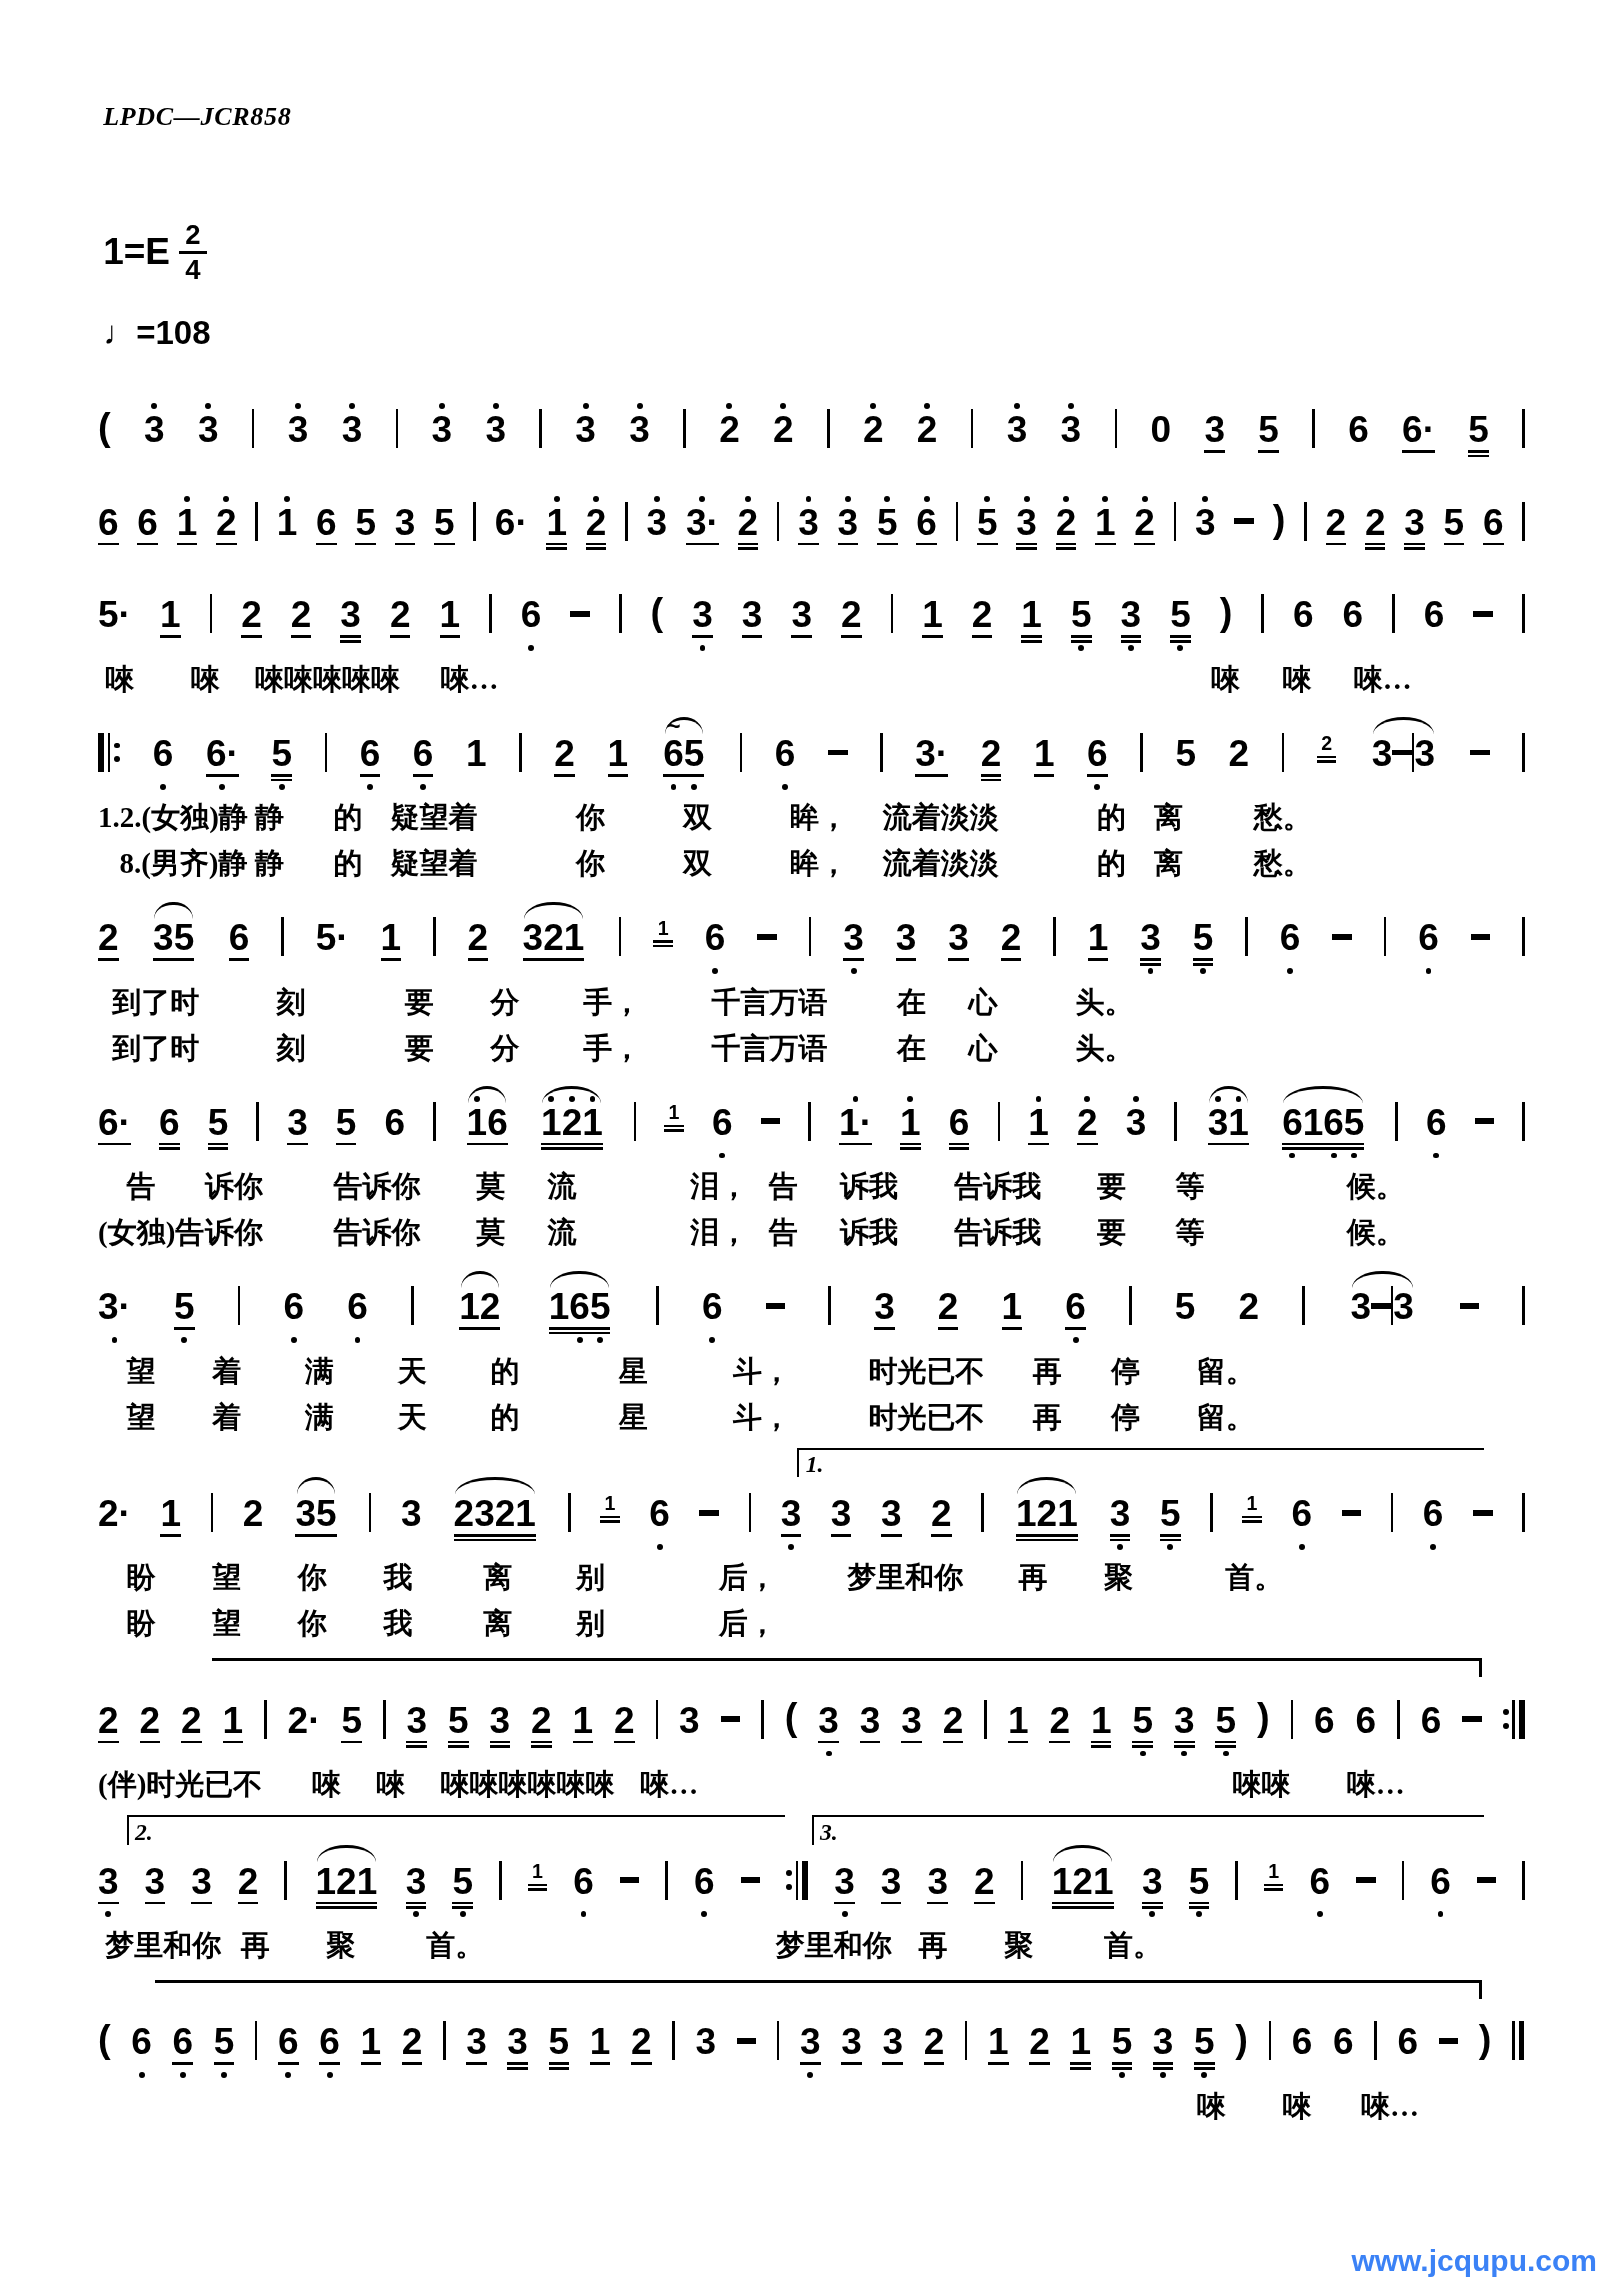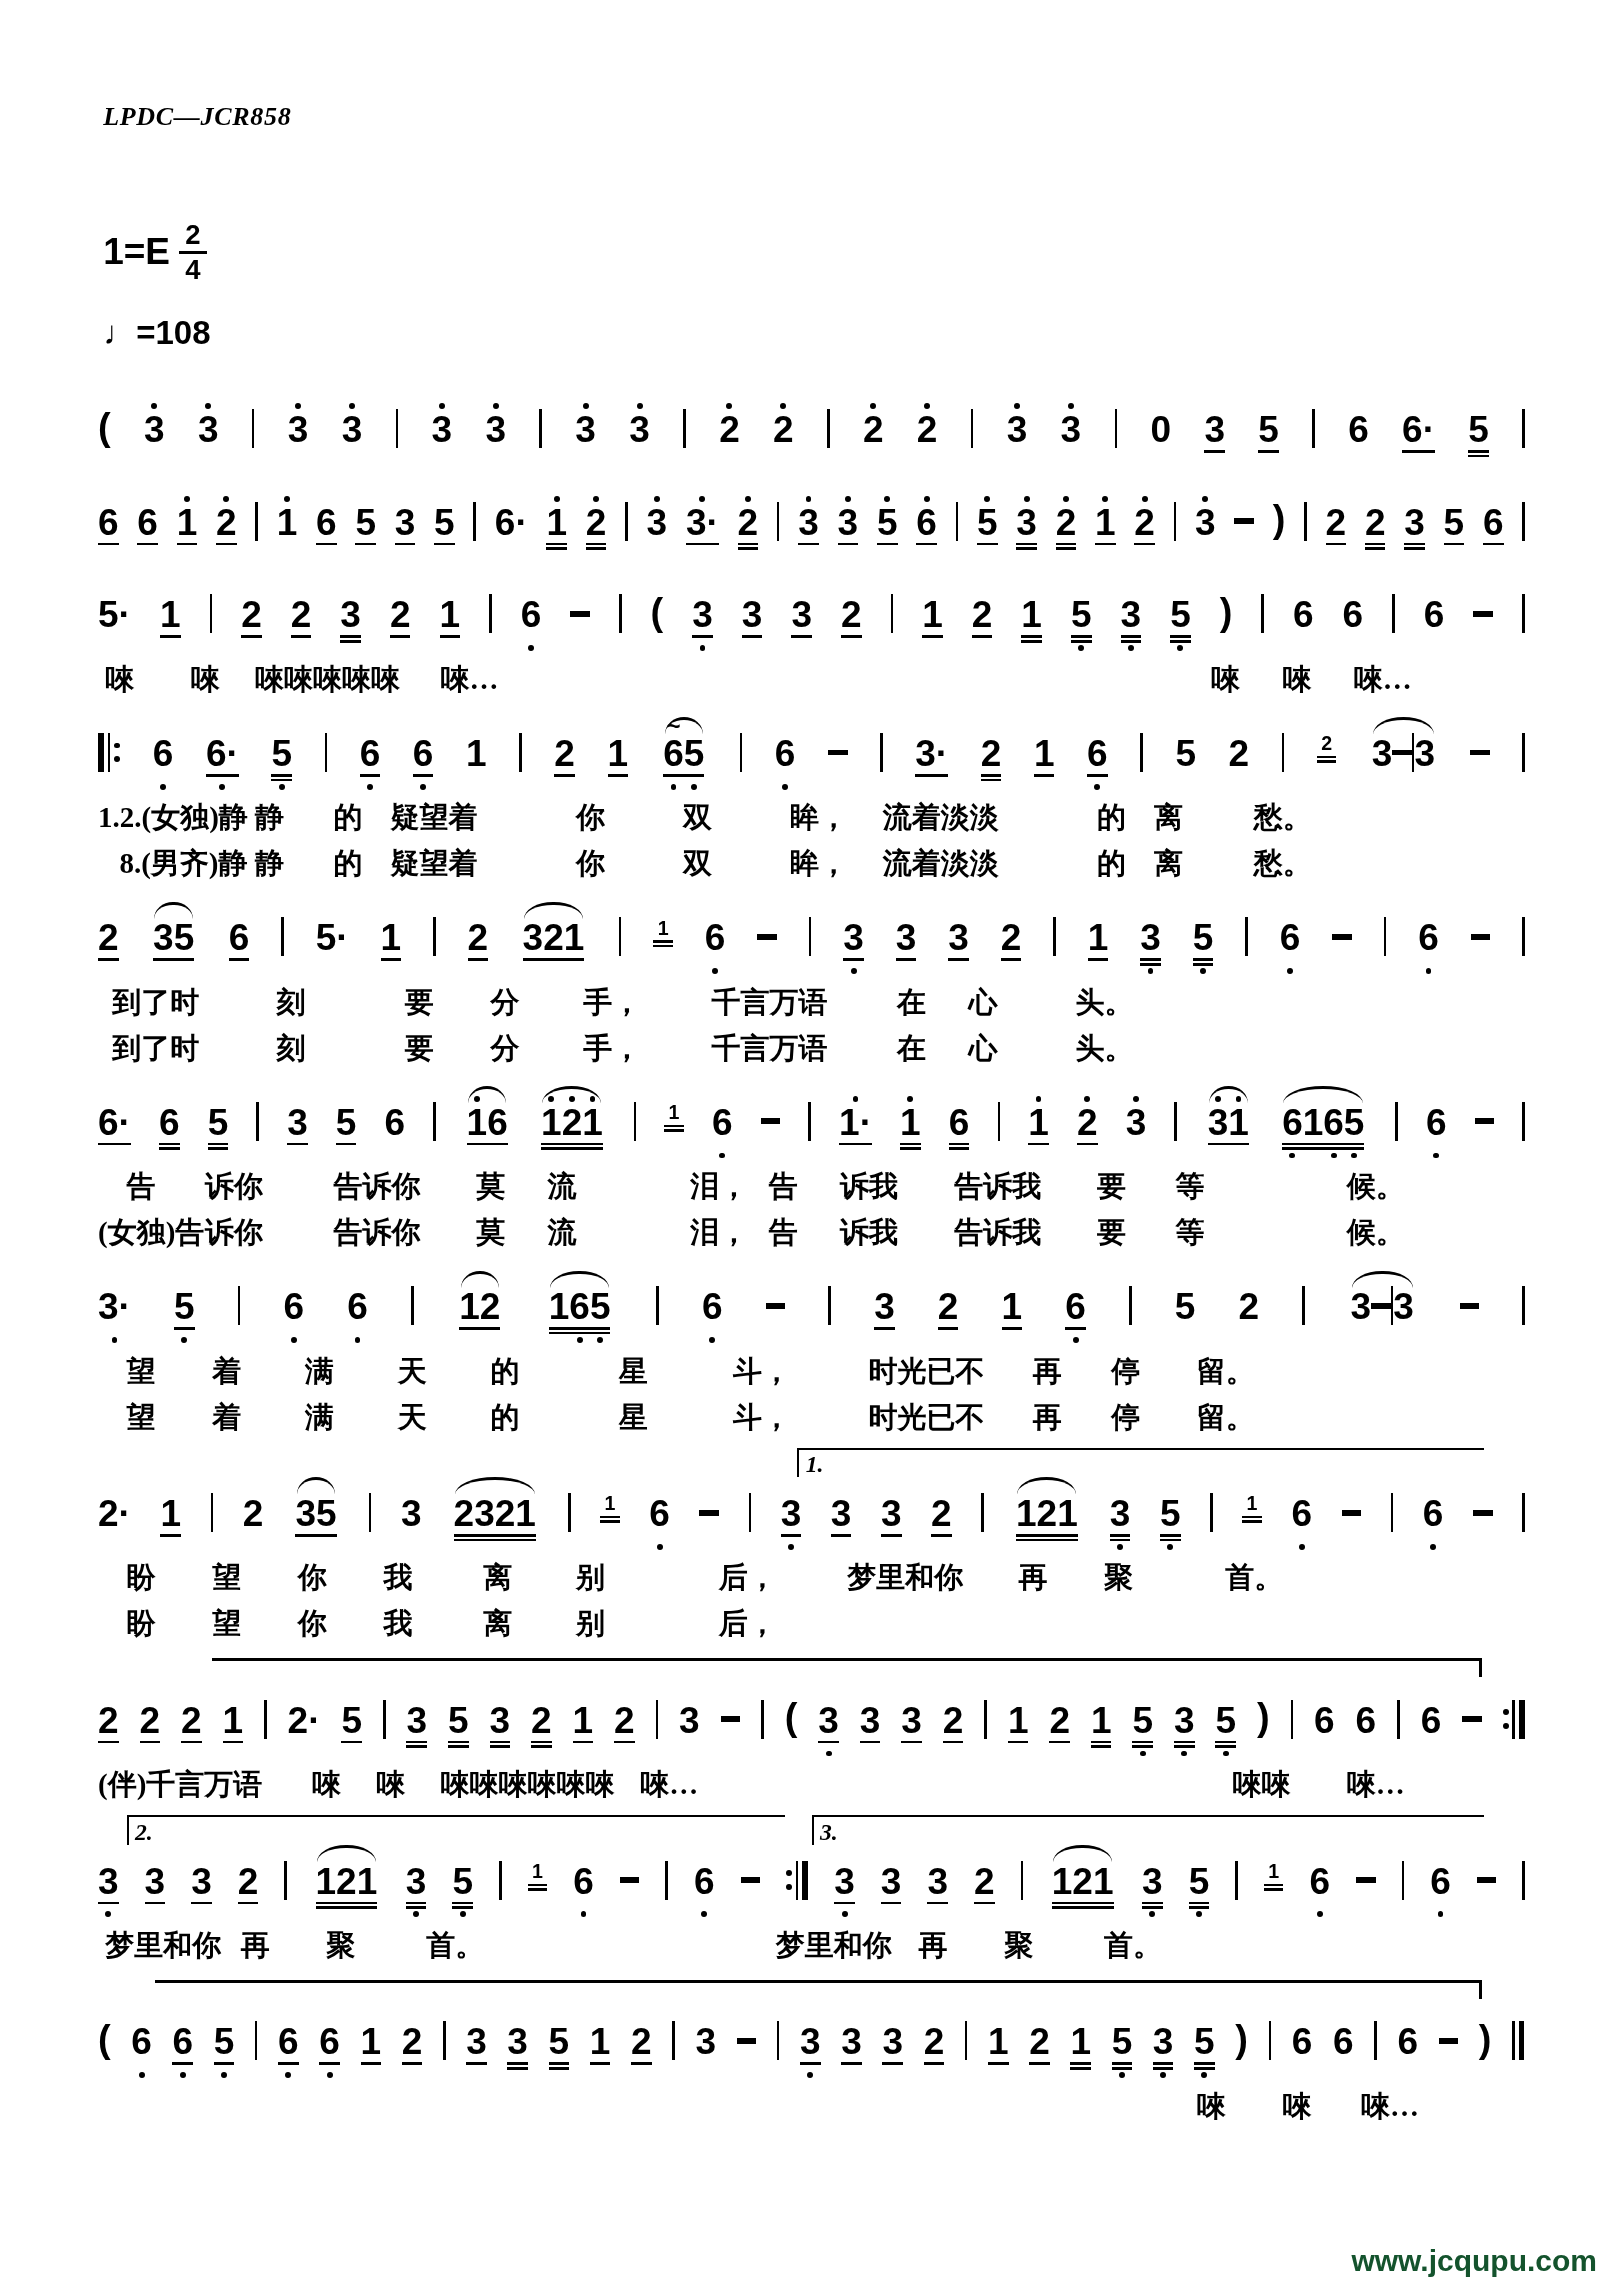--- a/index.html
+++ b/index.html
@@ -45,21 +45,21 @@
   .volta{position:absolute;top:-31px;height:27.5px;border-top:2.6px solid #000;border-left:2.6px solid #000;}
   .volta span{position:absolute;left:6.5px;top:1.3px;font:italic bold 23.6px "Liberation Serif",serif;}
   .overline{position:absolute;top:-27.5px;height:18.3px;border-top:3.3px solid #000;}
   .overline.hook::after{content:"";position:absolute;right:0;top:-0.7px;width:3.3px;height:17px;background:#000;}
   .lyr{position:relative;height:42px;margin-top:3.9px;}
   .lyr span{position:absolute;top:0;white-space:nowrap;font:bold 29px/37px "Liberation Serif",serif;}
 
   
   .foot{margin-top:27.5px;font:italic bold 25px "Liberation Serif",serif;line-height:43px;}
   .foot div{white-space:pre;}
-  .watermark{position:absolute;right:26px;bottom:17px;font:bold 30px "Liberation Sans",sans-serif;color:#14532d;}
+  .watermark{position:absolute;right:26px;bottom:17px;font:bold 30px "Liberation Sans",sans-serif;color:#3b82f6;}
 </style>
 </head>
 <body>
 
 <div class="page">
   <div class="content">
 
     <div class="hdr">
       <div class="catalog">LPDC—JCR858</div>
       <div class="keyrow">
@@ -2150,21 +2150,21 @@
                 <div class="rdots">
                   <i class="dotm"></i>
                   <i class="dotm"></i>
                 </div>
                 <div class="rthin"></div>
                 <div class="rthick"></div>
               </div>
             </div>
           </div>
           <div class="lyr">
-            <span style="left: 0%;">(伴)千言万语</span>
+            <span style="left: 0%;">(伴)时光已不</span>
             <span style="left: 15%;">唻</span>
             <span style="left: 19.5%;">唻</span>
             <span style="left: 24%;">唻唻唻唻唻唻</span>
             <span style="left: 38%;">唻…</span>
             <span style="left: 79.5%; text-align: right;">唻唻</span>
             <span style="left: 87.5%;">唻…</span>
           </div>
         </div>
         <div class="system">
           <div class="mline hasTop">

